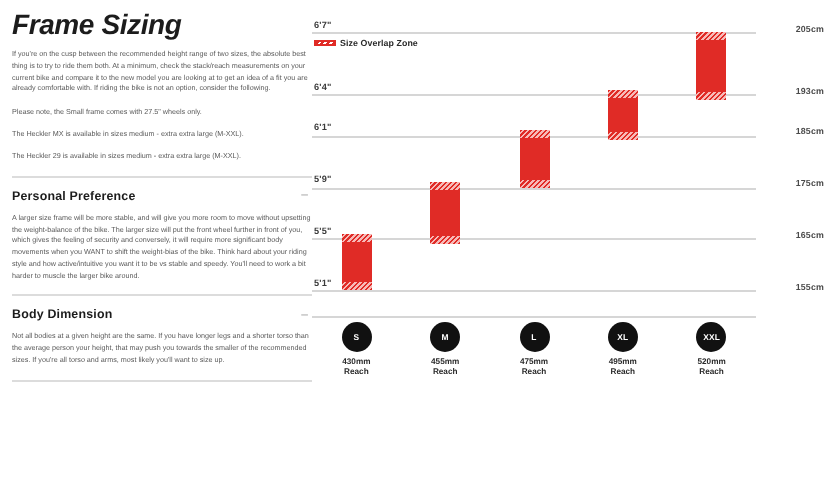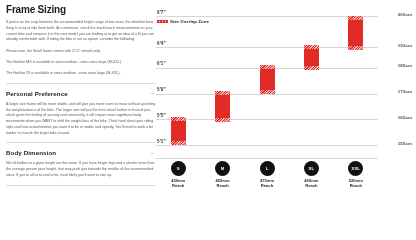--- a/index.html
+++ b/index.html
@@ -16,25 +16,26 @@
   }
 
   
   .left-col {
     position: absolute;
     left: 6px; top: 4px;
     width: 150px; height: 216px;
     overflow: hidden;
   }
   .title {
-    font-size: 10px;
+    font-size: 14px;
     font-weight: bold;
     color: #1c1c1c;
     letter-spacing: -0.2px;
     margin-bottom: 5px;
+    font-style: italic;
   }
   .para {
     font-size: 3.6px;
     line-height: 1.62;
     color: #5a5a5a;
     margin-bottom: 5.5px;
     text-align: left;
   }
   .sec-header {
     display: flex;

